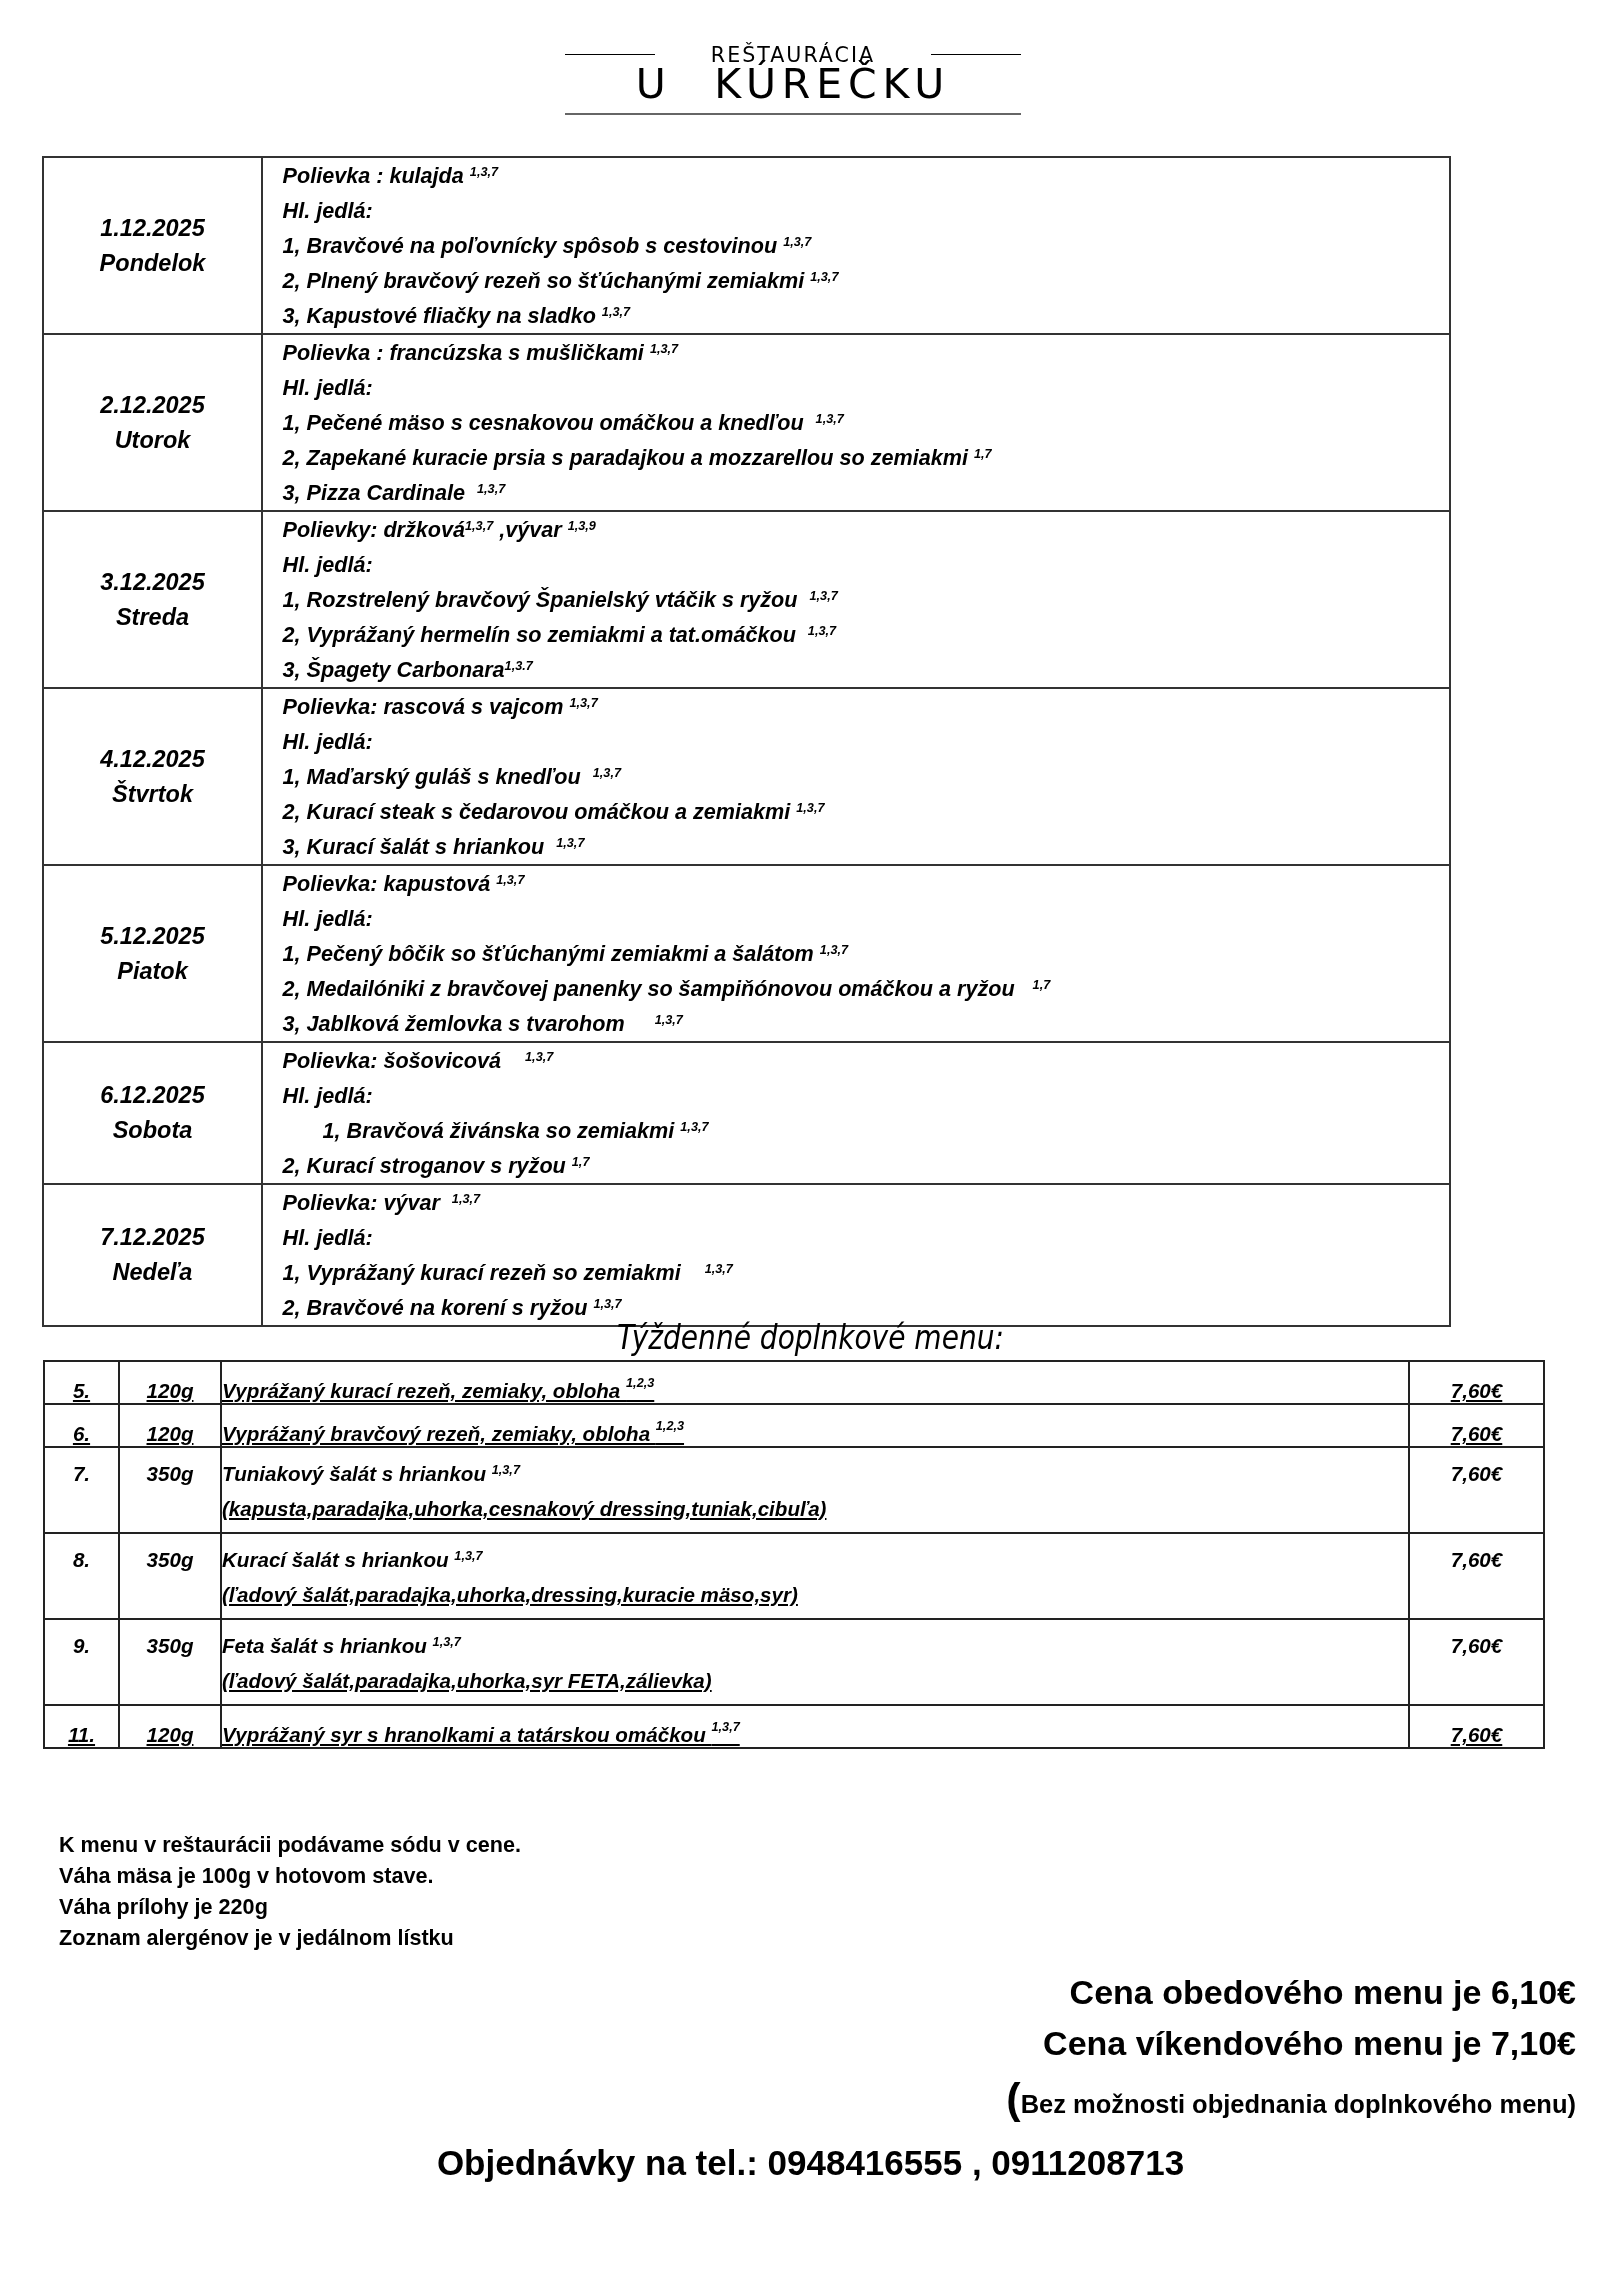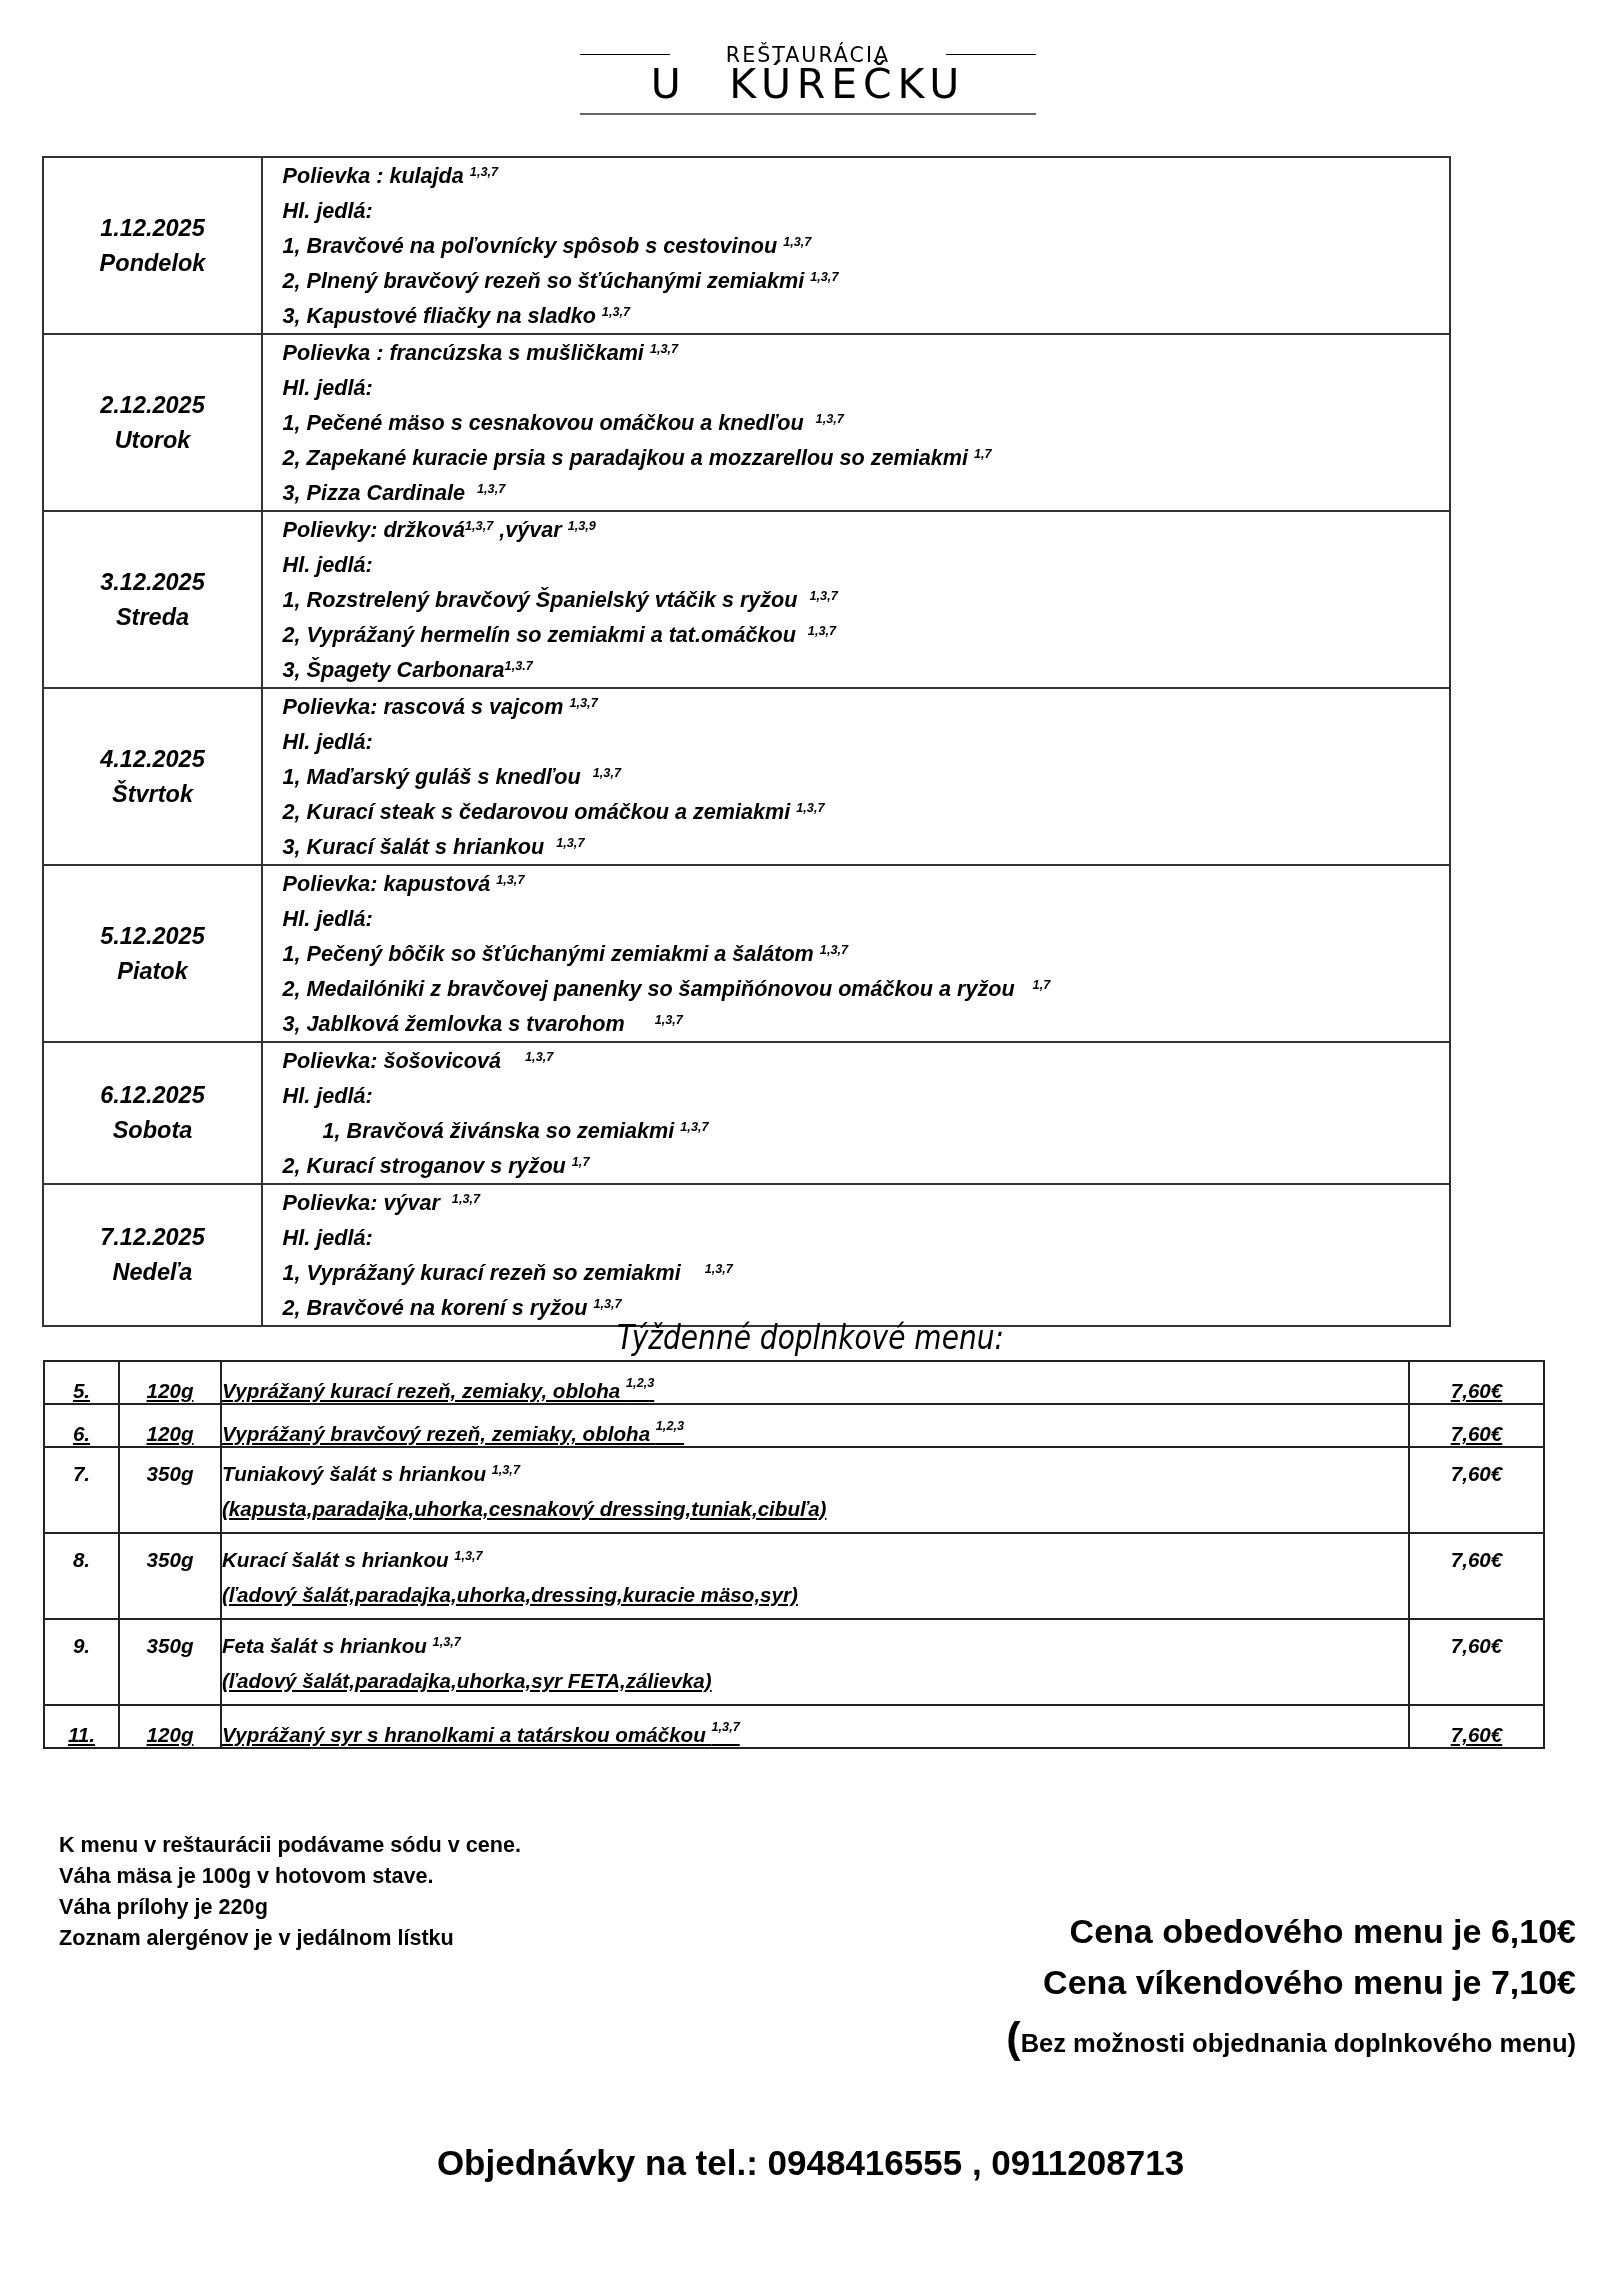--- a/index.html
+++ b/index.html
@@ -1,19 +1,19 @@
 <!DOCTYPE html>
 <html><head>
 <meta charset="utf-8">
 <style>
   html, body { margin:0; padding:0; background:#ffffff; }
   body { width:1621px; height:2293px; position:relative; overflow:hidden; color:#000; font-family:"Liberation Sans", sans-serif; }
 
   
-  .logo { position:absolute; left:580px; top:37px; width:456px; height:69px; }
+  .logo { position:absolute; left:565px; top:37px; width:456px; height:69px; }
   .logo .sub { position:absolute; left:0; right:0; top:5.9px; text-align:center; font-family:"DejaVu Sans", sans-serif; font-size:20.6px; letter-spacing:2px; font-weight:normal; }
   .logo .line-l { position:absolute; left:0; top:16.7px; width:90px; height:1px; background:#000; }
   .logo .line-r { position:absolute; right:0; top:16.7px; width:90px; height:1px; background:#000; }
   .logo .main { position:absolute; left:0; right:0; top:25.5px; text-align:center; font-family:"DejaVu Sans", sans-serif; font-size:41px; letter-spacing:5.9px; font-weight:normal; line-height:43px; word-spacing:23.5px; }
   .logo .underline { position:absolute; left:0; right:0; top:76px; height:2px; background:#666; }
 
   
   .days { position:absolute; left:42px; top:156px; width:1409px; border-collapse:collapse; }
   .days td { border:2px solid #333; vertical-align:middle; padding:0; }
   .days td.date { width:217px; text-align:center; font-weight:bold; font-style:italic; font-size:23.5px; line-height:35px; }
@@ -32,21 +32,21 @@
   .weekly td.wt { width:100px; text-align:center; }
   .weekly td.name { text-align:left; }
   .weekly td.price { width:133px; text-align:center; }
   .weekly tr.single td { height:41px; }
   .weekly tr.double td { height:84px; vertical-align:top; }
   .weekly tr.double td .l1 { display:block; padding-top:7.8px; line-height:35px; }
   .weekly tr.double td .l2 { display:block; line-height:35px; }
   .weekly .u { text-decoration:underline; }
 
   .notes { position:absolute; left:59px; top:1829px; font-weight:bold; font-size:21.6px; line-height:31px; }
-  .prices { position:absolute; right:45px; top:1906px; text-align:right; font-weight:bold; font-size:34px; line-height:51px; }
+  .prices { position:absolute; right:45px; top:1967px; text-align:right; font-weight:bold; font-size:34px; line-height:51px; }
   .prices .paren { font-size:25.5px; line-height:59px; }
   .prices .big-paren { font-size:43px; font-weight:bold; }
   .orders { position:absolute; left:0; width:1621px; top:2137px; text-align:center; font-weight:bold; font-size:35px; line-height:51px; }
 </style>
 </head>
 <body>
 
 <div class="logo">
   <div class="line-l"></div>
   <div class="sub">REŠTAURÁCIA</div>

